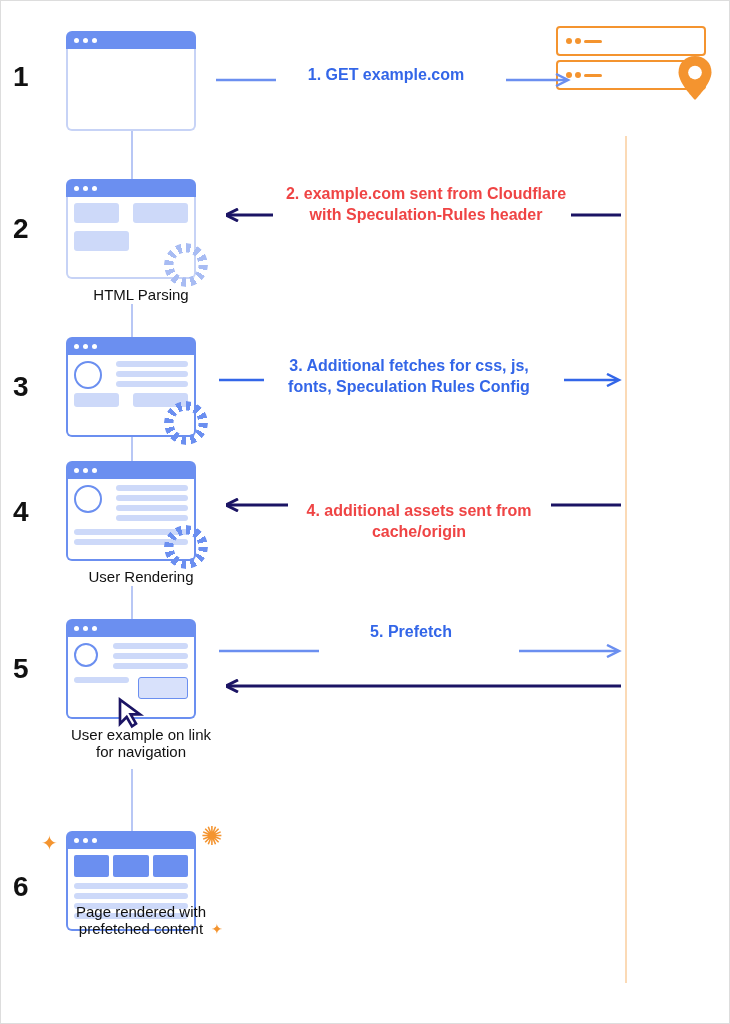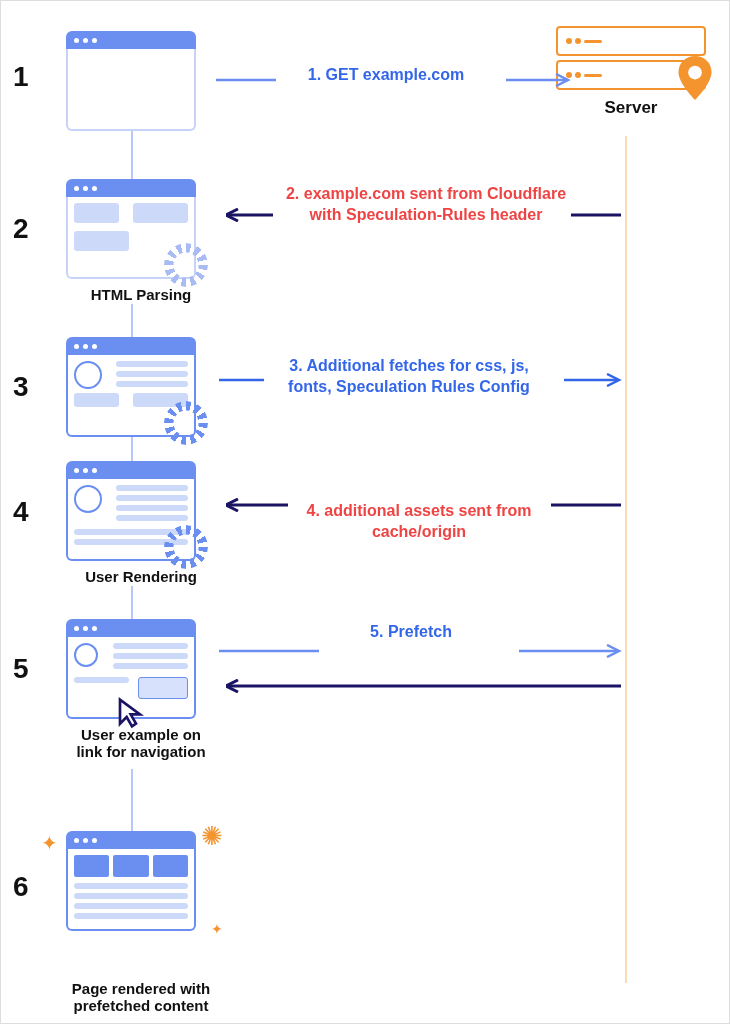--- a/index.html
+++ b/index.html
@@ -66,21 +66,21 @@
     -webkit-mask: radial-gradient(circle, transparent 12px, #000 13px);
     mask: radial-gradient(circle, transparent 12px, #000 13px);
   }
   .spinner.lite { background: repeating-conic-gradient(#a8bcf3 0 15deg, transparent 15deg 30deg);}
 
   .caption {
     position: absolute;
     left: 65px;
     width: 150px;
     font-size: 15px;
-    font-weight: 700;
+    font-weight: 400;
     text-align: center;
     color: #111;
   }
 
   .arrow-label {
     position: absolute;
     top: 0;
     text-align: center;
     font-size: 16px;
     font-weight: 700;
@@ -152,21 +152,20 @@
       <i></i>
       <i></i>
       <b></b>
     </div>
   <div class="pin">
     <svg viewBox="0 0 24 32">
         <path d="M12 0C5 0 0 5 0 12c0 8 12 20 12 20s12-12 12-20C24 5 19 0 12 0z" fill="#f4942f"></path>
         <circle cx="12" cy="12" r="5" fill="#fff"></circle>
       </svg>
   </div>
-  <div style="margin-top:8px;font-weight:700;font-size:17px;color:#111">Server</div>
 </div>
 <div class="server-line"></div>
 
 <div class="vline" style="top:130px;height:48px"></div>
 <div class="vline" style="top:303px;height:33px"></div>
 <div class="vline" style="top:436px;height:24px"></div>
 <div class="vline" style="top:585px;height:33px"></div>
 <div class="vline" style="top:768px;height:62px"></div>
 
 <div class="step-num" style="top:60px">1</div>
@@ -316,13 +315,13 @@
     <div style="height:6px"></div>
     <div class="wf-r wf-s"></div>
       <div class="wf-r wf-s"></div>
       <div class="wf-r wf-s"></div>
       <div class="wf-r wf-s"></div>
   </div>
 </div>
 <div class="sparkle" style="left:40px;top:830px">✦</div>
 <div class="sparkle" style="left:200px;top:820px;font-size:26px">✺</div>
 <div class="sparkle" style="left:210px;top:920px;font-size:14px">✦</div>
-<div class="caption" style="top:979px; width:180px; left:50px">Page rendered with prefetched content</div>
+<div class="caption" style="top:902px; width:180px; left:50px">Page rendered with prefetched content</div>
 
 </body></html>

